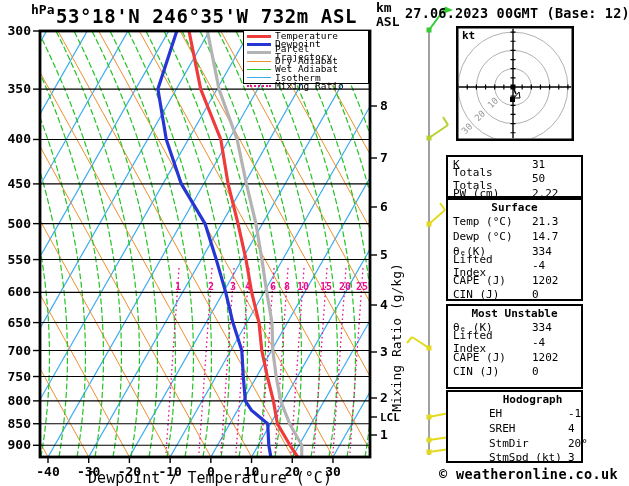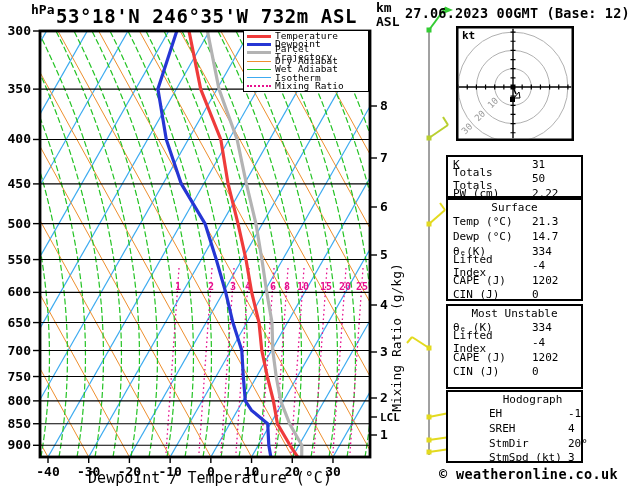--- a/index.html
+++ b/index.html
@@ -12,31 +12,31 @@
   .b{font-weight:bold;}
   #title{left:56px;top:5px;font-size:19px;letter-spacing:0.6px;}
   #date{left:405px;top:5px;font-size:13.5px;letter-spacing:0.2px;}
   #hpa{left:31px;top:2px;font-size:13px;}
   #kmasl{left:376px;top:1px;font-size:13px;line-height:14px;}
   #xlabel{left:85px;top:469px;width:250px;text-align:center;font-size:15px;}
   #mixlabel{left:276px;top:330px;width:240px;height:15px;text-align:center;font-size:13px;
             transform:rotate(-90deg);}
   #footer{left:439px;top:466px;font-size:13.5px;letter-spacing:0.4px;text-align:center;}
   #kt{left:462px;top:29px;font-size:11px;}
-  #legend{position:absolute;left:243px;top:30px;width:126px;height:62px;background:#fff;
+  #legend{position:absolute;left:243px;top:30px;width:126px;height:54px;background:#fff;
           border:1.6px solid #000;box-sizing:border-box;padding:1px 0 15px 3px;z-index:3;}
   .leg-row{display:flex;align-items:center;height:8.3px;}
   .leg-swatch{width:24px;margin-right:4px;flex:none;}
   .leg-label{font-size:9.5px;line-height:8px;}
   .databox{position:absolute;left:446px;width:137px;border:2px solid #000;background:#fff;
            box-sizing:border-box;font-size:11px;z-index:2;}
   .databox .trow{display:flex;height:14.6px;align-items:center;}
   .databox .tlabel{padding-left:5px;width:79px;flex:none;}
   .databox .tvalue{flex:1;}
-  .databox .ttitle{text-align:center;height:14.6px;line-height:15px;}
+  .databox .ttitle{text-align:center;height:14.6px;line-height:15px;font-weight:bold;}
 </style>
 </head>
 <body>
 
 <div id="stage">
   <svg id="plot-svg" width="629" height="486">
       <defs>
         <clipPath id="plotclip">
           <rect x="41" y="32" width="328" height="424"></rect>
         </clipPath>

